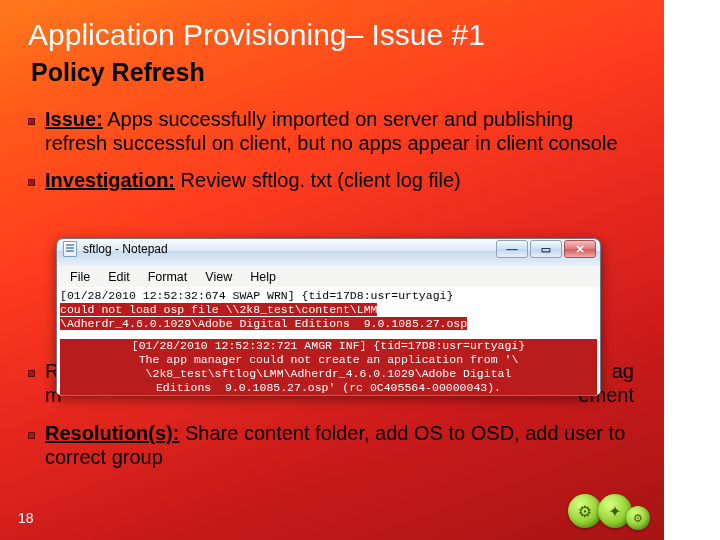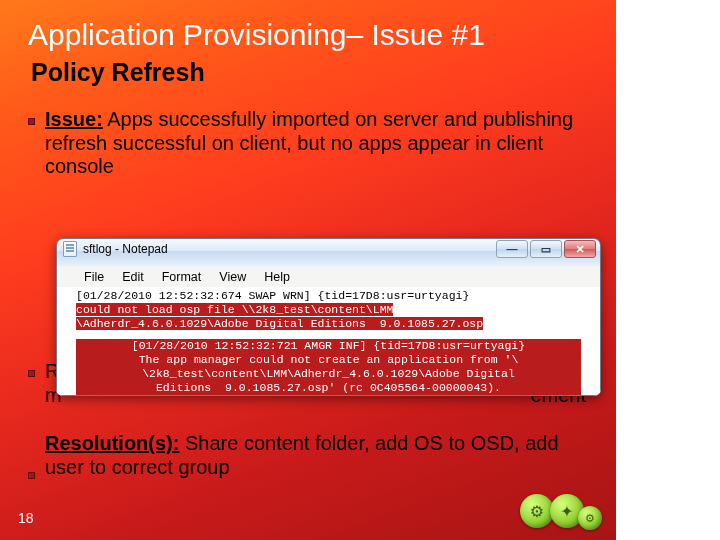--- a/index.html
+++ b/index.html
@@ -1,57 +1,57 @@
 <!DOCTYPE html>
 <html><head>
 <meta charset="utf-8">
 <style>
   * { margin: 0; padding: 0; box-sizing: border-box; }
   html, body { width: 720px; height: 540px; overflow: hidden; font-family: "Segoe UI", Arial, sans-serif; }
   .slide {
-    width: 616px; height: 540px;
+    width: 664px; height: 540px;
     background: linear-gradient(160deg, #ff7a1a 0%, #ff5a1a 15%, #ff3d1e 35%, #e6281e 55%, #c81a1a 75%, #a71414 100%);
     position: relative;
     color: #fff;
   }
   .title { position: absolute; left: 28px; top: 18px; font-size: 30px; font-weight: 400; color: #fff; }
   .subtitle { position: absolute; left: 31px; top: 58px; font-size: 25px; font-weight: 700; color: #000; }
   .content { position: absolute; left: 28px; top: 108px; right: 30px; }
   .bullet { display: flex; align-items: flex-start; margin-bottom: 14px; }
   .bsq { width: 7px; height: 7px; background: #a71414; margin-top: 10px; margin-right: 10px; flex-shrink: 0; border: 1px solid #5c0b0b; }
   .btxt { color: #000; font-size: 20px; line-height: 1.18; }
   .label { font-weight: 700; text-decoration: underline; }
   .b2 { margin-top: 4px; }
-  .b4 { margin-top: 24px; align-items: flex-end; }
+  .b4 { margin-top: 14px; }
 
   
   .npwrap { position: absolute; left: 56px; top: 238px; width: 545px; height: 158px; box-shadow: 0 3px 12px rgba(0,0,0,0.45); border-radius: 7px; overflow: hidden; }
   .np-titlebar {
     height: 28px;
     background: linear-gradient(180deg, #f7fbff 0%, #dbe8f6 45%, #c7dbef 46%, #e6f1fb 100%);
     border: 1px solid #6b7a8c; border-bottom: none;
     border-top-left-radius: 7px; border-top-right-radius: 7px;
     display: flex; align-items: center; padding: 0 4px 7px 6px;
     font-size: 12px; color: #000;
   }
   .np-icon { width: 14px; height: 16px; background: linear-gradient(180deg,#fff,#e6f0fa); border:1px solid #7aa0c4; border-radius:1px; margin-right:6px; position:relative; }
   .np-icon::before { content:""; position:absolute; left:2px; right:2px; top:2px; height:2px; background:#7aa0c4; box-shadow: 0 3px 0 #7aa0c4, 0 6px 0 #7aa0c4; }
   .np-title { flex:1; }
   .np-btns { display:flex; gap:2px; }
   .np-btn { width:32px; height:18px; border-radius:3px; display:flex; align-items:center; justify-content:center; border:1px solid #8ca2b6; background: linear-gradient(180deg,#f2f8ff 0%,#cfe1f2 50%,#bcd6ec 51%,#e4f0fb 100%); }
   .np-btn.close { background: linear-gradient(180deg,#f7bcbc 0%,#e07a7a 50%,#cf5a5a 51%,#f2a8a8 100%); border-color:#a85050; }
   .np-btn span { font-family: Arial, sans-serif; font-size:11px; line-height:1; color:#2a3a4a; font-weight:700; }
   .np-btn.close span { color:#fff; }
-  .np-menubar { height:21px; background:#f5f5f3; border-left:1px solid #6b7a8c; border-right:1px solid #6b7a8c; display:flex; align-items:center; padding:0 18px; font-size:12.5px; color:#000; gap:0; }
+  .np-menubar { height:21px; background:#f5f5f3; border-left:1px solid #6b7a8c; border-right:1px solid #6b7a8c; display:flex; align-items:center; padding:0 4px; font-size:12.5px; color:#000; gap:0; }
   .np-menuitem { padding:2px 9px; }
   .np-body {
     background:#fff; border:1px solid #6b7a8c; border-top:none;
     height: calc(100% - 49px);
     font-family: Consolas, "Courier New", monospace; font-size: 11.5px; line-height: 1.22;
-    padding: 2px 19px; overflow:hidden;
+    padding: 2px 3px; overflow:hidden;
   }
   .logline { white-space: pre; color:#000; }
   .sel { background:#b91c1c; color:#fff; display:inline;text-align:center; }
   .sel.block { display:block; }
   .gap { height: 8px; }
 
   
   .behind { position:absolute; left:28px; top:360px; right:30px; color:#000; font-size:20px; line-height:1.2; z-index:0; }
   .npwrap { z-index:2; }
   .pagenum { position:absolute; left:18px; bottom:14px; font-size:14px; color:#fff; }
@@ -70,20 +70,26 @@
 
   <div class="content">
 
     <div class="bullet">
       <div class="bsq"></div>
       <div class="btxt">
         <span class="label">Issue:</span><span> Apps successfully imported on server and publishing refresh successful on client, but no apps appear in client console</span>
       </div>
     </div>
 
+    <div class="bullet b2">
+      <div class="bsq"></div>
+      <div class="btxt">
+        <span class="label">Investigation:</span><span> Review sftlog. txt (client log file)</span>
+      </div>
+    </div>
 
   </div>
 
   <div class="behind">
     <div style="display:flex;">
       <div class="bsq" style="margin-top:10px;margin-right:10px;"></div>
       <div style="flex:1;display:flex;justify-content:space-between;">
         <span class="btxt">R</span>
         <span class="btxt" style="text-align:left">ag</span>
       </div>
@@ -117,21 +123,21 @@
       <div class="np-menuitem">View</div>
       <div class="np-menuitem">Help</div>
     </div>
     <div class="np-body">
       <div class="logline">[01/28/2010 12:52:32:674 SWAP WRN] {tid=17D8:usr=urtyagi}</div>
       <div class="logline"><span class="sel">could not load osp file \\2k8_test\content\LMM</span></div>
       <div class="logline"><span class="sel">\Adherdr_4.6.0.1029\Adobe Digital Editions  9.0.1085.27.osp</span></div>
       <div class="gap"></div>
       <div class="sel block logline">[01/28/2010 12:52:32:721 AMGR INF] {tid=17D8:usr=urtyagi}</div>
       <div class="sel block logline">The app manager could not create an application from '\</div>
-      <div class="sel block logline">\2k8_test\content\LMM\Adherdr_4.6.0.1029\Adobe Digital</div>
+      <div class="sel block logline">\2k8_test\sftlog\LMM\Adherdr_4.6.0.1029\Adobe Digital</div>
       <div class="sel block logline">Editions  9.0.1085.27.osp' (rc 0C405564-00000043).</div>
     </div>
   </div>
 
   <div style="position:absolute; left:28px; top:408px; right:30px;">
     <div class="bullet b4">
       <div class="bsq"></div>
       <div class="btxt">
         <span class="label">Resolution(s):</span><span> Share content folder, add OS to OSD, add user to correct group</span>
       </div>

